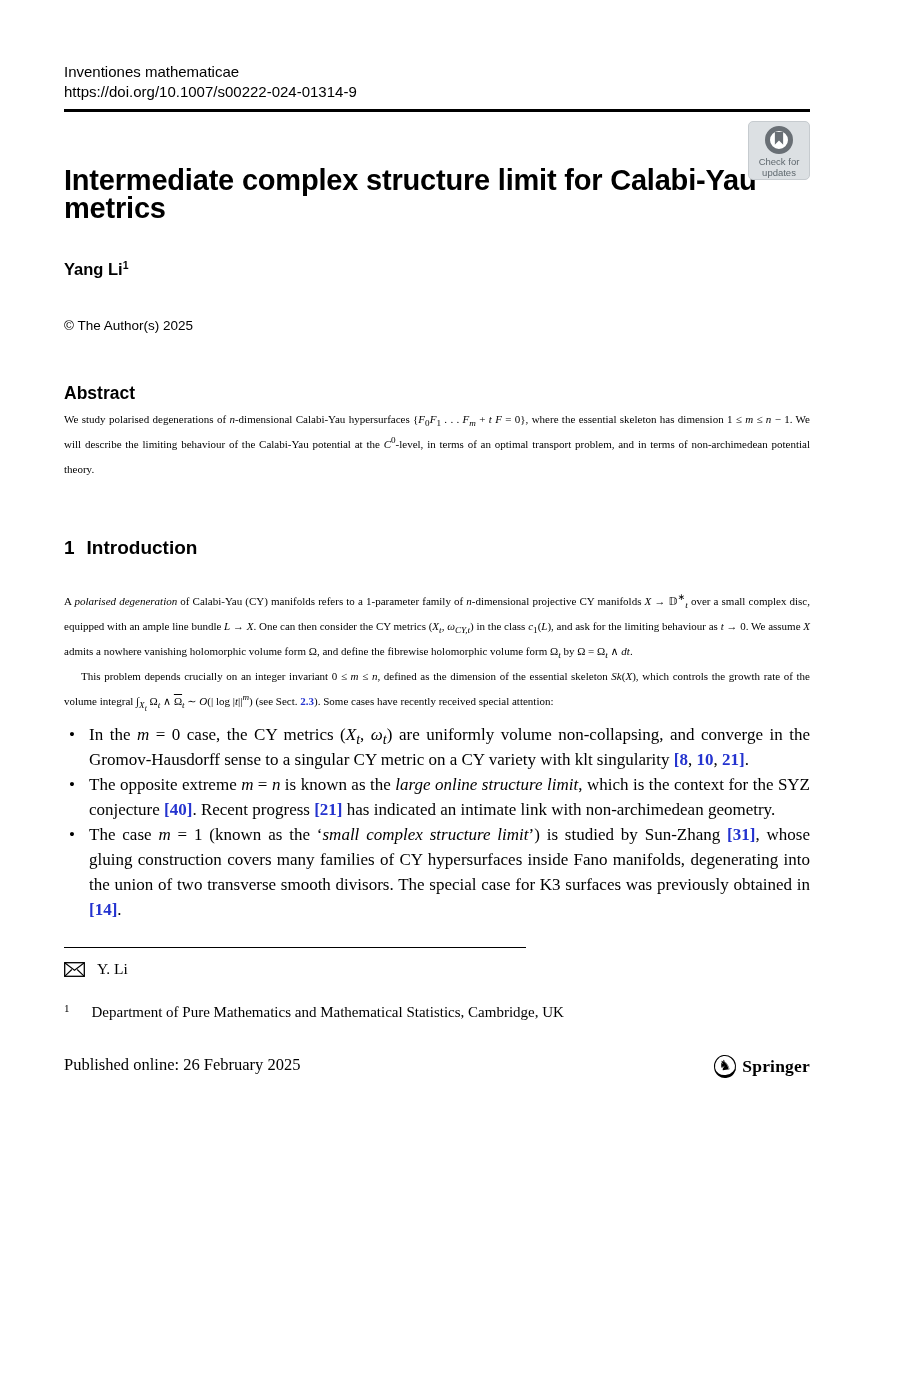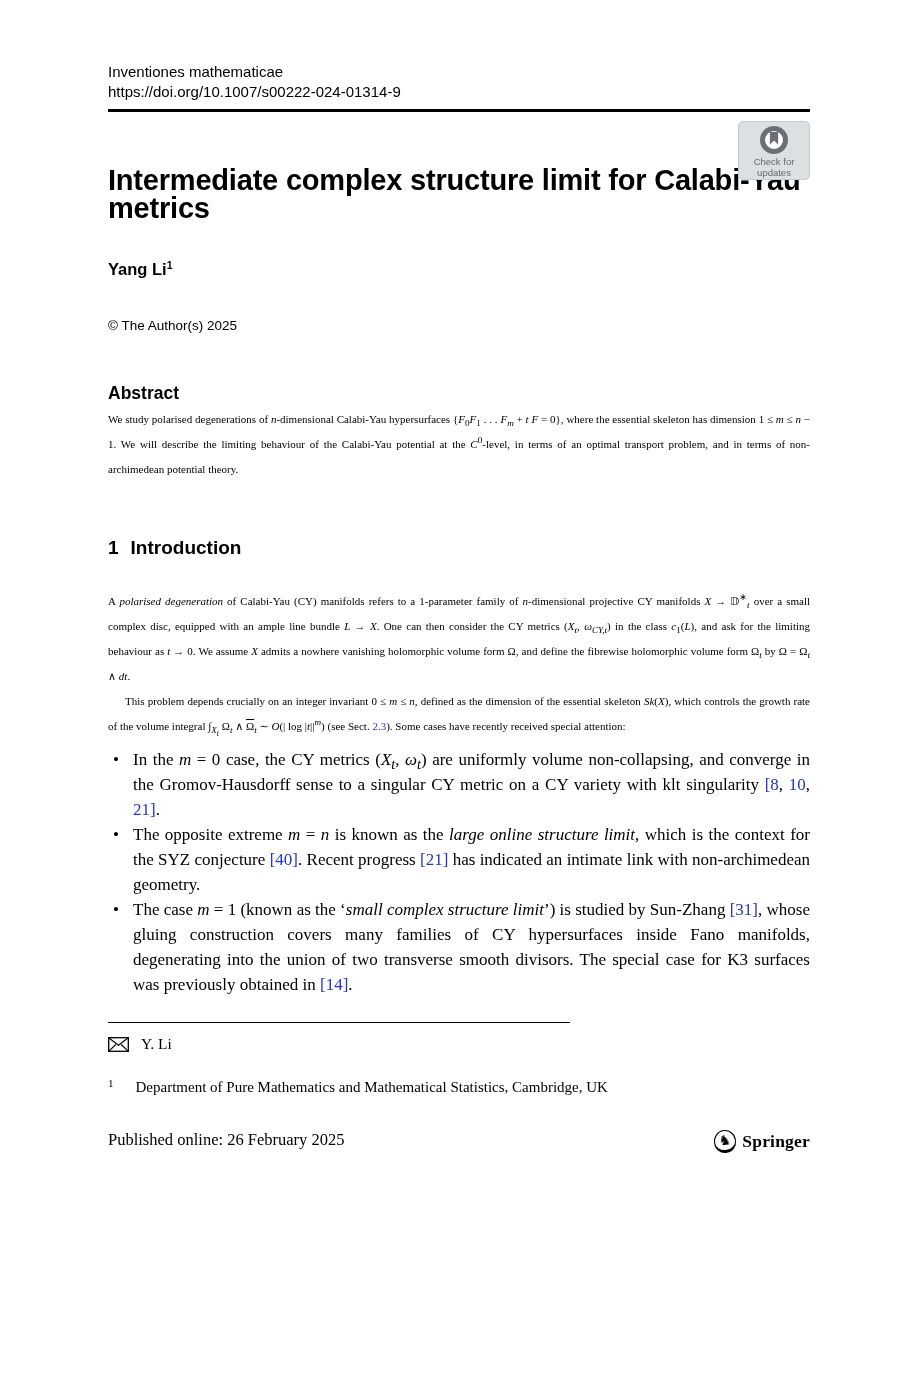--- a/index.html
+++ b/index.html
@@ -2,30 +2,30 @@
 <html style="--link: #2433cf; --badge-bg: #dce0e3; --badge-icon: #696f75; --badge-text: #5f686e;"><head>
 <meta charset="utf-8">
 <style>
   html,body { margin:0; padding:0; background:#ffffff; }
   body {
     width:916px; height:1388px; overflow:hidden;
     font-family:"Liberation Serif", serif; color:#000;
     -webkit-font-smoothing:antialiased;
   }
   .page { position:relative; width:916px; height:1388px; }
-  .content { padding:62px 106px 0 108px; }
+  .content { padding:62px 106px 0 64px; }
 
   
   .journal-line { font-family:"Liberation Sans", sans-serif; font-size:15px; line-height:20px; }
   .header-rule { height:3px; background:#000; margin-top:7px; }
 
   
   .badge {
     position:absolute; top:121px; right:106px;
-    width:72px; height:59px;
+    width:62px; height:59px;
     background:var(--badge-bg); border:1px solid #c6cbcf; border-radius:5px;
     display:flex; flex-direction:column; align-items:center; box-sizing:border-box;
     cursor:pointer;
   }
   .badge-circle {
     width:18px; height:18px; border-radius:50%;
     background:#fff; border:5px solid var(--badge-icon);
     margin-top:4px; position:relative;
   }
   .badge-bookmark {
@@ -69,21 +69,21 @@
   .par1 { margin-top:28px; }
   .par2 { text-indent:17px; margin-top:0; }
 
   ul.bullets { list-style:none; margin:8px 0 0 0; padding:0; }
   ul.bullets li {
     position:relative; padding-left:25px;
     font-size:17px; line-height:25px; text-align:justify;
   }
   ul.bullets li::before { content:"\2022"; position:absolute; left:5px; }
 
-  .ref { color:var(--link); }
+  .ref { color:var(--link);font-weight:bold; }
   .ov { text-decoration:overline; }
   .bb { font-family:"DejaVu Sans", sans-serif; }
   sub, sup { line-height:0; }
 
   
   .fn-rule { width:462px; height:1px; background:#000; margin-top:25px; }
   .correspondence { margin-top:10px; font-size:15.5px; line-height:22px; display:flex; align-items:center; }
   .correspondence .env { margin-right:12px; display:inline-flex; }
   .affiliation { margin-top:22px; font-size:15px; line-height:20px; display:flex; }
   .affiliation .fnnum { font-size:11px; position:relative; top:-4px; margin-right:22px; }

